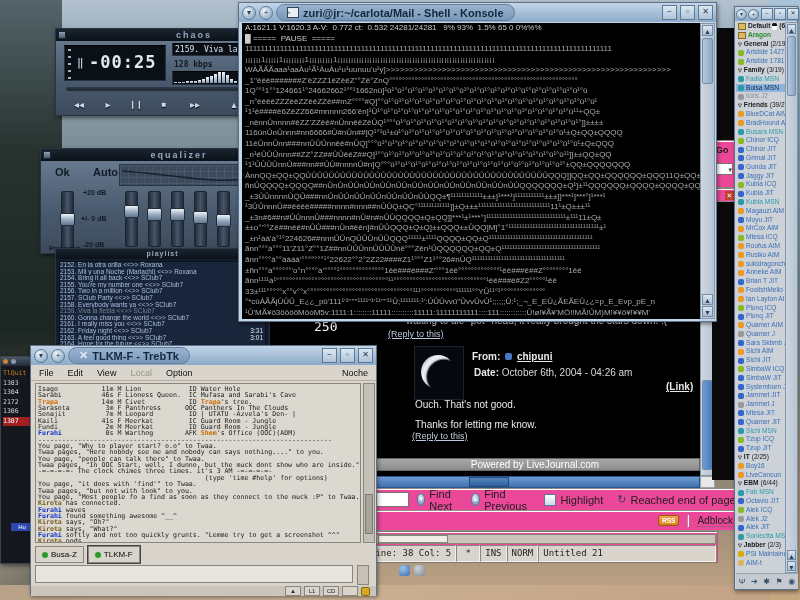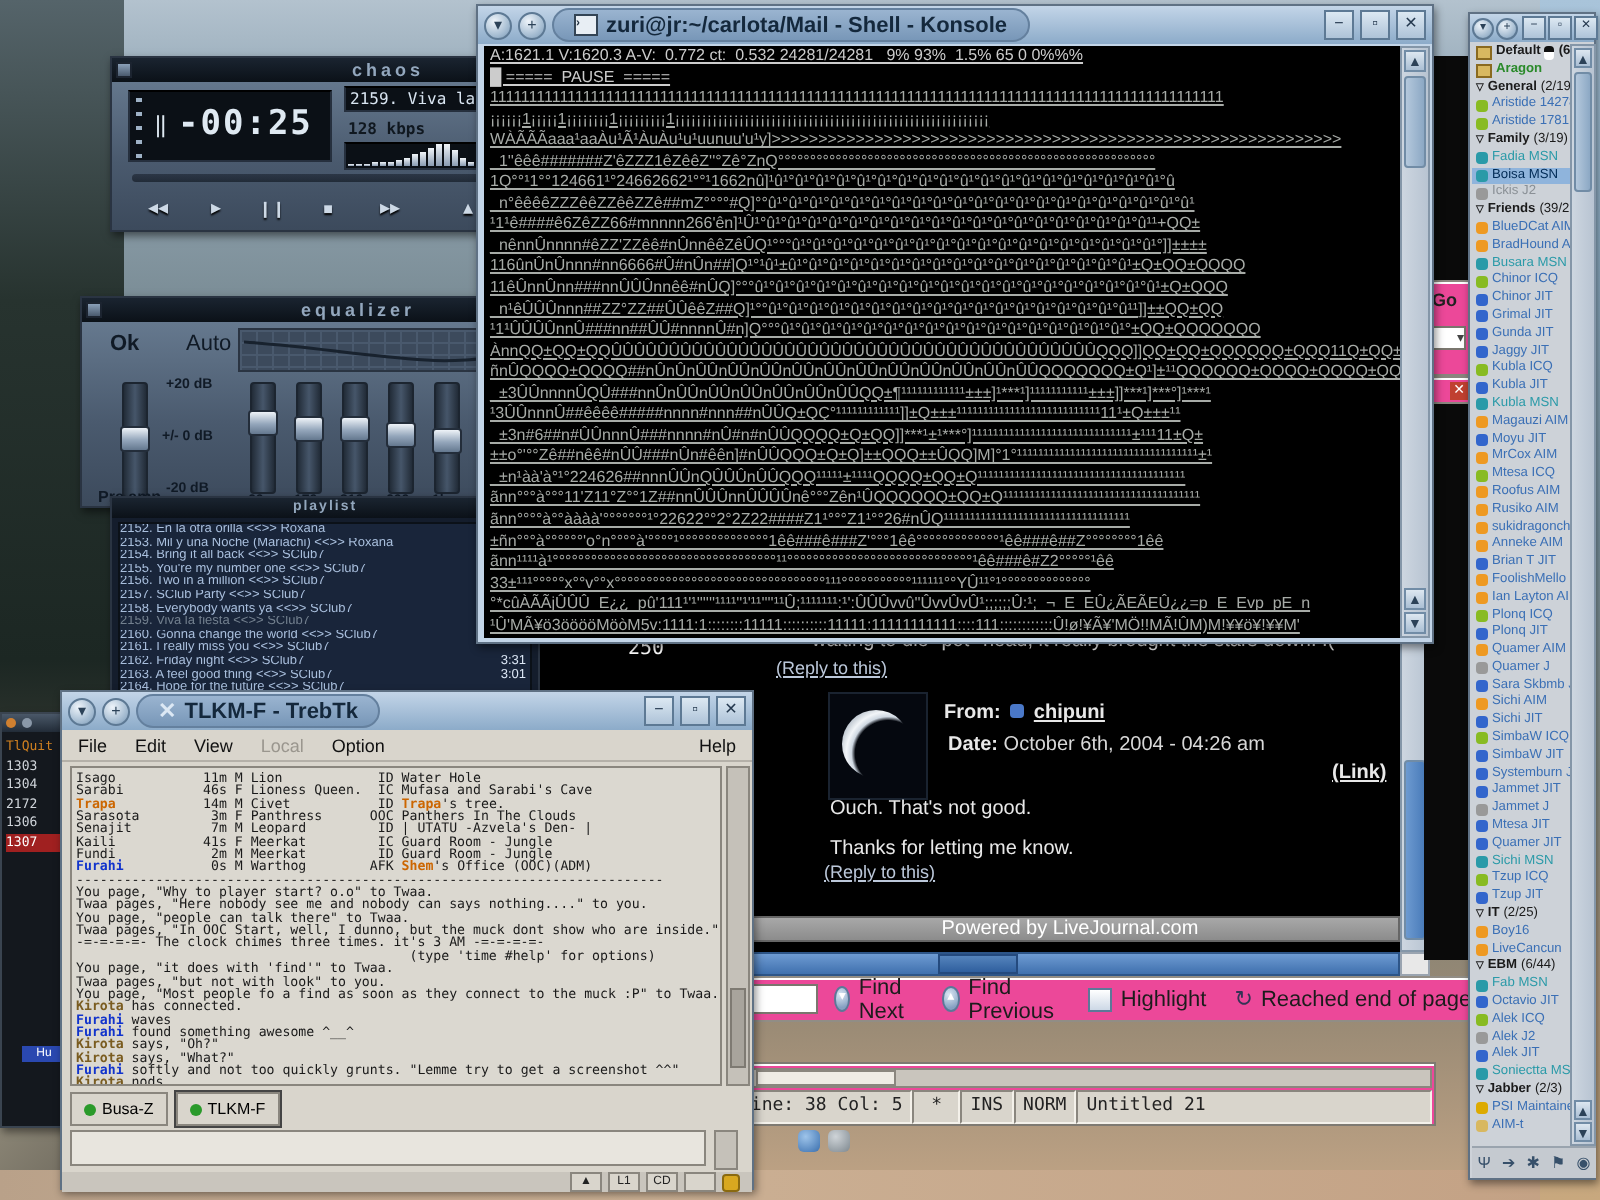--- a/index.html
+++ b/index.html
@@ -49,21 +49,21 @@
       background:linear-gradient(#eef3f8,#94a6bb 55%,#64788f);border:1px solid #232d3a;}
   .eqlbl{position:absolute;font-size:7px;font-weight:bold;color:#101a26;}
 
   
   .plrow{height:6.6px;line-height:6.6px;font-size:6.5px;color:#a9bfdd;white-space:nowrap;display:flex;}
   .plrow .t{flex:1 1 auto;overflow:hidden;}
   .plrow .tm{flex:0 0 auto;padding-right:2px;color:#dbe6f4;}
   .plrow.cur{color:#73808f;}
 
   
-  .termline{font-size:8px;line-height:10.55px;white-space:pre;color:#a7aba7;text-decoration:underline;}
+  .termline{font-size:8px;line-height:10.55px;white-space:pre;color:#a7aba7;}
   .termline.bright{color:#cccccc;}
 
   
   .sbtrack{background:linear-gradient(90deg,#cdd6e0,#b8c4d2);border:1px solid #8496a8;}
   .sbthumb{background:linear-gradient(90deg,#b4c8dc,#8ca8c4);border:1px solid #718ca6;border-radius:2px;}
   .sbarrow{background:linear-gradient(#dde7f0,#aabfd4);border:1px solid #718ca6;color:#2c4258;
       font-size:7px;text-align:center;line-height:11px;}
 
   
   .lj{color:#e8e8e8;font-size:10px;}
@@ -96,21 +96,21 @@
   <div class="abs wp-base"></div>
   <div class="abs wp-left"></div>
   <div class="abs wp-botleft"></div>
   <div class="abs wp-bottom"></div>
   <div class="abs wp-right"></div>
 
   <div class="abs" id="browser" style="left:258px;top:313px;width:482px;height:250px;">
 
     <div class="abs" style="left:0;top:0;width:442px;height:163px;background:#000;overflow:hidden;">
       <div class="abs lj" style="left:148px;top:2px;white-space:nowrap;">waiting to die "pot"-head, it really brought the stars down. :(</div>
-      <div class="abs lj mono" style="left:56px;top:6px;font-size:10px;color:#fff;">250</div>
+      <div class="abs lj mono" style="left:56px;top:6px;font-size:13px;color:#fff;">250</div>
       <div class="abs ljlink" style="left:130px;top:16px;font-size:9px;">(Reply to this)</div>
 
       <div class="abs" style="left:156px;top:33px;width:50px;height:54px;background:#05080f;border:1px solid #1a2330;overflow:hidden;">
         <div class="abs" style="left:6px;top:8px;width:34px;height:34px;border-radius:50%;background:radial-gradient(circle at 68% 64%,#05080f 52%,#cfd8e2 58%,#f2f5f8 66%,#8a97a6 90%);"></div>
       </div>
       <div class="abs lj" style="left:214px;top:38px;">
         <b>From:</b>
         <span style="display:inline-block;width:7px;height:7px;background:#4a78c8;border-radius:2px;margin:0 2px;"></span>
         <b><u>chipuni</u></b>
       </div>
@@ -147,20 +147,25 @@
       <span class="fbtn">
           <span style="width:10px;height:10px;border:1px solid #5c7898;background:linear-gradient(#fff,#cdd8e6);"></span>
           <span>Highlight</span>
         </span>
       <span class="fbtn" style="margin-right:0;white-space:nowrap;">
           <span style="color:#335;font-size:11px;">↻</span>
           <span>Reached end of page, continued from top</span>
         </span>
     </div>
 
+    <div class="abs bar" style="left:102px;top:198px;width:380px;height:20px;border:1px solid #918d85;border-top:none;display:flex;align-items:center;justify-content:flex-end;gap:8px;padding:0 6px;">
+      <span class="rss">RSS</span>
+      <span style="width:1px;height:12px;background:#a09c94;border-right:1px solid #fff;"></span>
+      <span style="font-size:10px;color:#222;border-bottom:1px dotted #666;">Adblock</span>
+    </div>
   </div>
 
   <div class="abs" id="frag" style="left:712px;top:28px;width:24px;height:452px;background:#0a0a0a;">
     <div class="abs bar" style="left:0;top:112px;width:24px;height:48px;border:1px solid #8a867e;">
       <span class="abs" style="left:3px;top:4px;font-size:9px;font-weight:bold;color:#222;">Go</span>
       <span class="abs" style="left:2px;top:22px;width:18px;height:12px;border:1px solid #7a766e;background:#fff;font-size:7px;text-align:right;color:#444;line-height:11px;">▾</span>
     </div>
     <div class="abs bar" style="left:0;top:160px;width:24px;height:14px;border:1px solid #8a867e;">
       <span class="abs" style="right:1px;top:2px;width:9px;height:9px;background:#c04030;color:#fff;font-size:7px;line-height:9px;text-align:center;">✕</span>
     </div>
@@ -223,21 +228,21 @@
       <span class="xbtn" style="width:34px;">▸▸</span>
       <span class="xbtn" style="width:44px;">▴</span>
       <span class="xbtn" style="width:40px;">∿</span>
     </div>
   </div>
 
   <div class="abs xw" id="eq" style="left:40px;top:148px;width:278px;height:106px;">
     <div class="xtitle">equalizer</div>
     <div class="abs" style="left:2px;top:2px;width:8px;height:8px;background:linear-gradient(#8aa0b8,#4a5a6e);border:1px solid #1c2430;"></div>
     <span class="abs" style="left:14px;top:17px;font-size:11px;font-weight:bold;color:#101a26;">Ok</span>
-    <span class="abs" style="left:52px;top:17px;font-size:11px;font-weight:normal;color:#101a26;">Auto</span>
+    <span class="abs" style="left:52px;top:17px;font-size:11px;font-weight:bold;color:#101a26;">Auto</span>
 
     <div class="abs" style="left:78px;top:15px;width:188px;height:22px;background:repeating-linear-gradient(90deg,#49596d 0 1px,transparent 1px 8px),repeating-linear-gradient(#49596d 0 1px,transparent 1px 6px),#3c4a5c;border:1px solid #2a3442;">
       <svg width="186" height="20" viewBox="0 0 186 20" style="display:block">
         <path d="M2,6 C35,8 60,13 93,15 C120,17 150,9 184,11" stroke="#18222e" stroke-width="1.5" fill="none"></path>
       </svg>
     </div>
     <div class="eqtrack" style="left:20px;top:42px;height:56px;">
       <div class="eqthumb" id="preampthumb" style="top: 21.12px;"></div>
     </div>
     <span class="eqlbl" style="left:42px;top:40px;">+20 dB</span>
@@ -392,21 +397,21 @@
       <span class="sqbtn">−</span>
       <span class="sqbtn">▫</span>
       <span class="sqbtn">✕</span>
     </div>
     <div class="abs" id="mudmenubar" style="left:0;top:19px;width:100%;height:16px;background:#d9d5cc;border-bottom:1px solid #b4b0a8;display:flex;gap:14px;padding:0 8px;font-size:9px;align-items:center;color:#111;">
         <span>File</span>
         <span>Edit</span>
         <span>View</span>
         <span style="color: rgb(154, 150, 142);">Local</span>
         <span>Option</span>
-        <span style="margin-left: auto;">Help</span>
+        <span style="margin-left: auto;">Noche</span>
       </div>
     <div class="abs" id="mudtext" style="left:4px;top:37px;width:326px;height:160px;background:#dbd8d0;border:1px solid #8a867e;overflow:hidden;padding:2px;">
         <div class="mline mono">Isago           11m M Lion            ID Water Hole</div>
         <div class="mline mono">Sarabi          46s F Lioness Queen.  IC Mufasa and Sarabi's Cave</div>
         <div class="mline mono"><span style="color:#cc6600;font-weight:bold">Trapa</span>           14m M Civet           ID <span style="color:#cc6600;font-weight:bold">Trapa</span>'s tree.</div>
         <div class="mline mono">Sarasota         3m F Panthress      OOC Panthers In The Clouds</div>
         <div class="mline mono">Senajit          7m M Leopard         ID | UTATU -Azvela's Den- |</div>
         <div class="mline mono">Kaili           41s F Meerkat         IC Guard Room - Jungle</div>
         <div class="mline mono">Fundi            2m M Meerkat         ID Guard Room - Jungle</div>
         <div class="mline mono"><span style="color:#1133cc;font-weight:bold">Furahi</span>           0s M Warthog        AFK <span style="color:#cc6600;font-weight:bold">Shem</span>'s Office (OOC)(ADM)</div>

